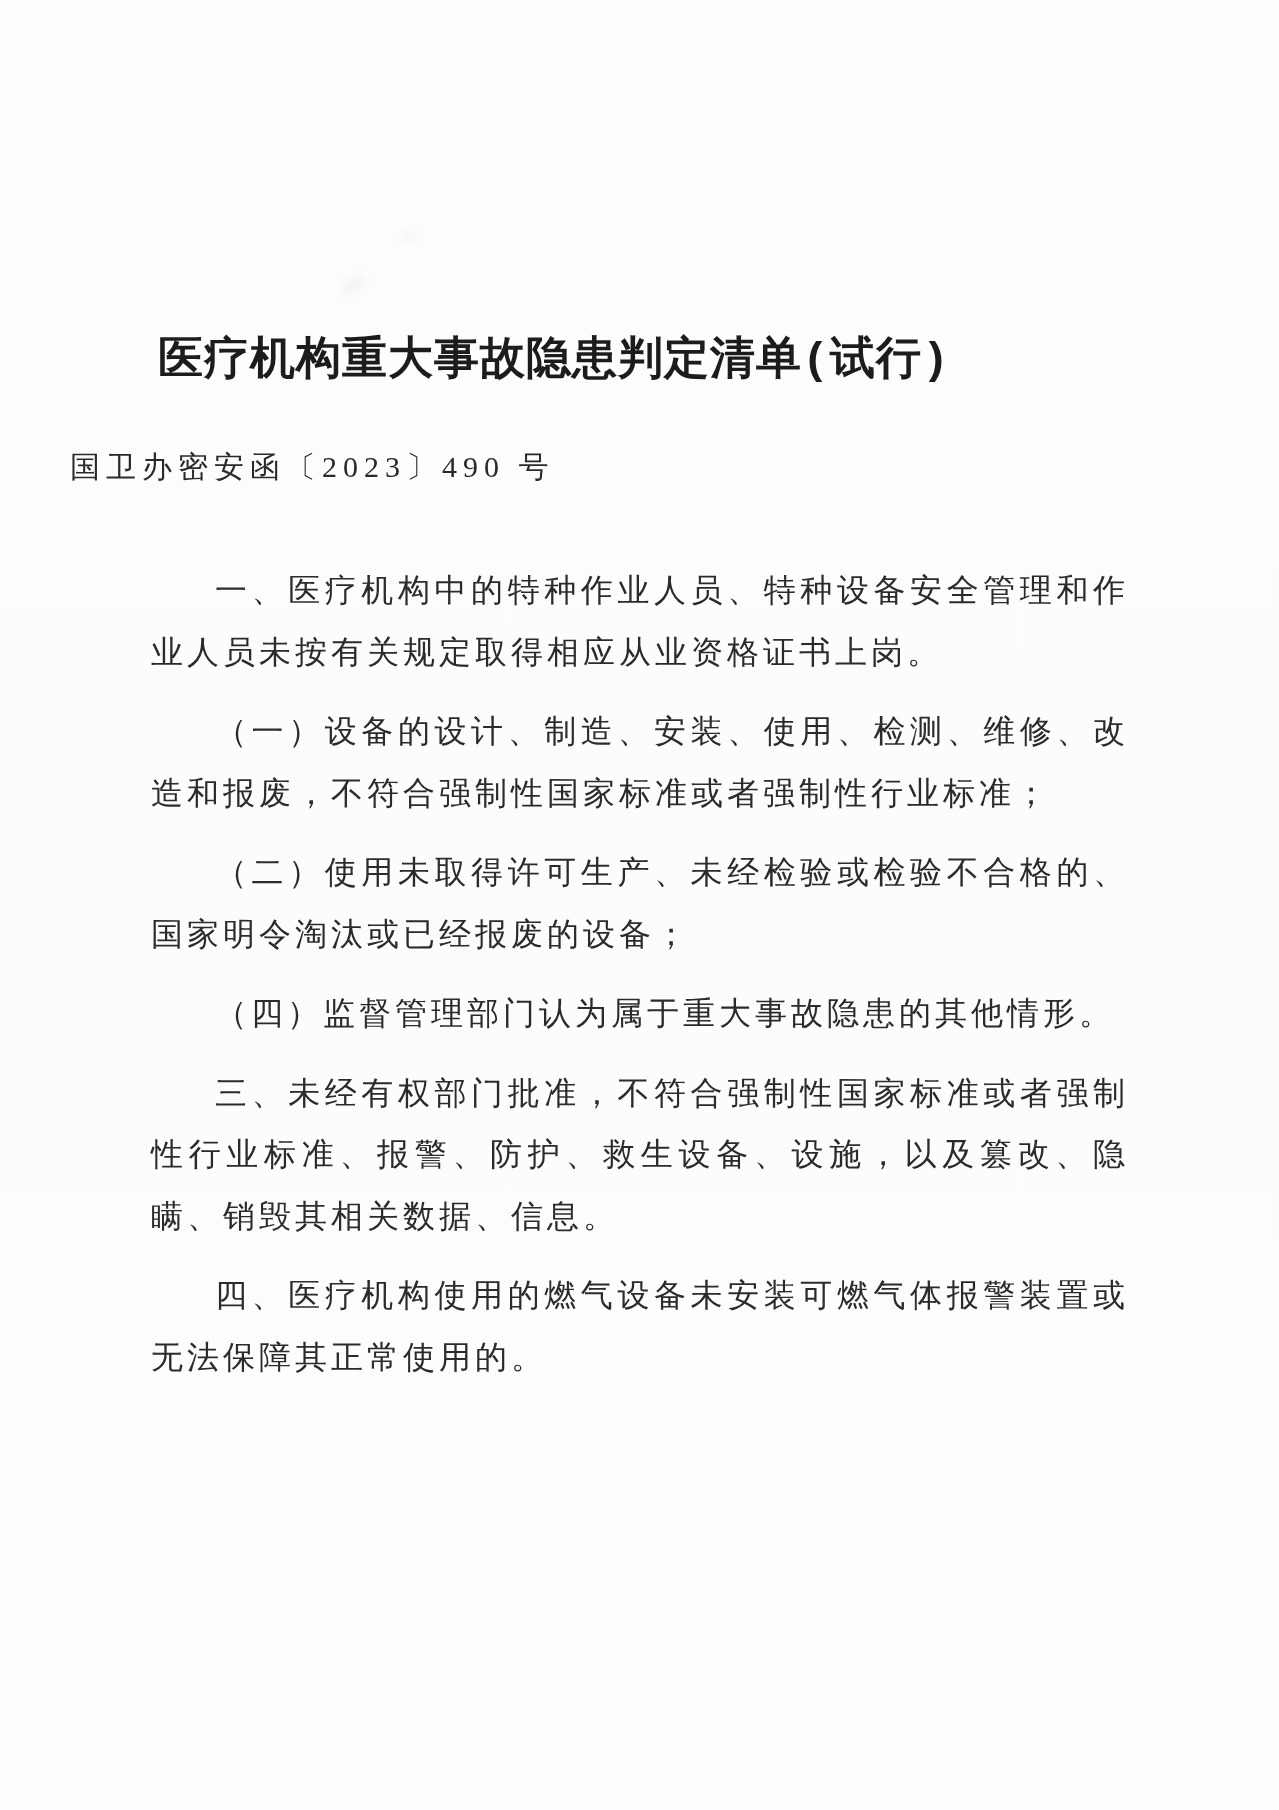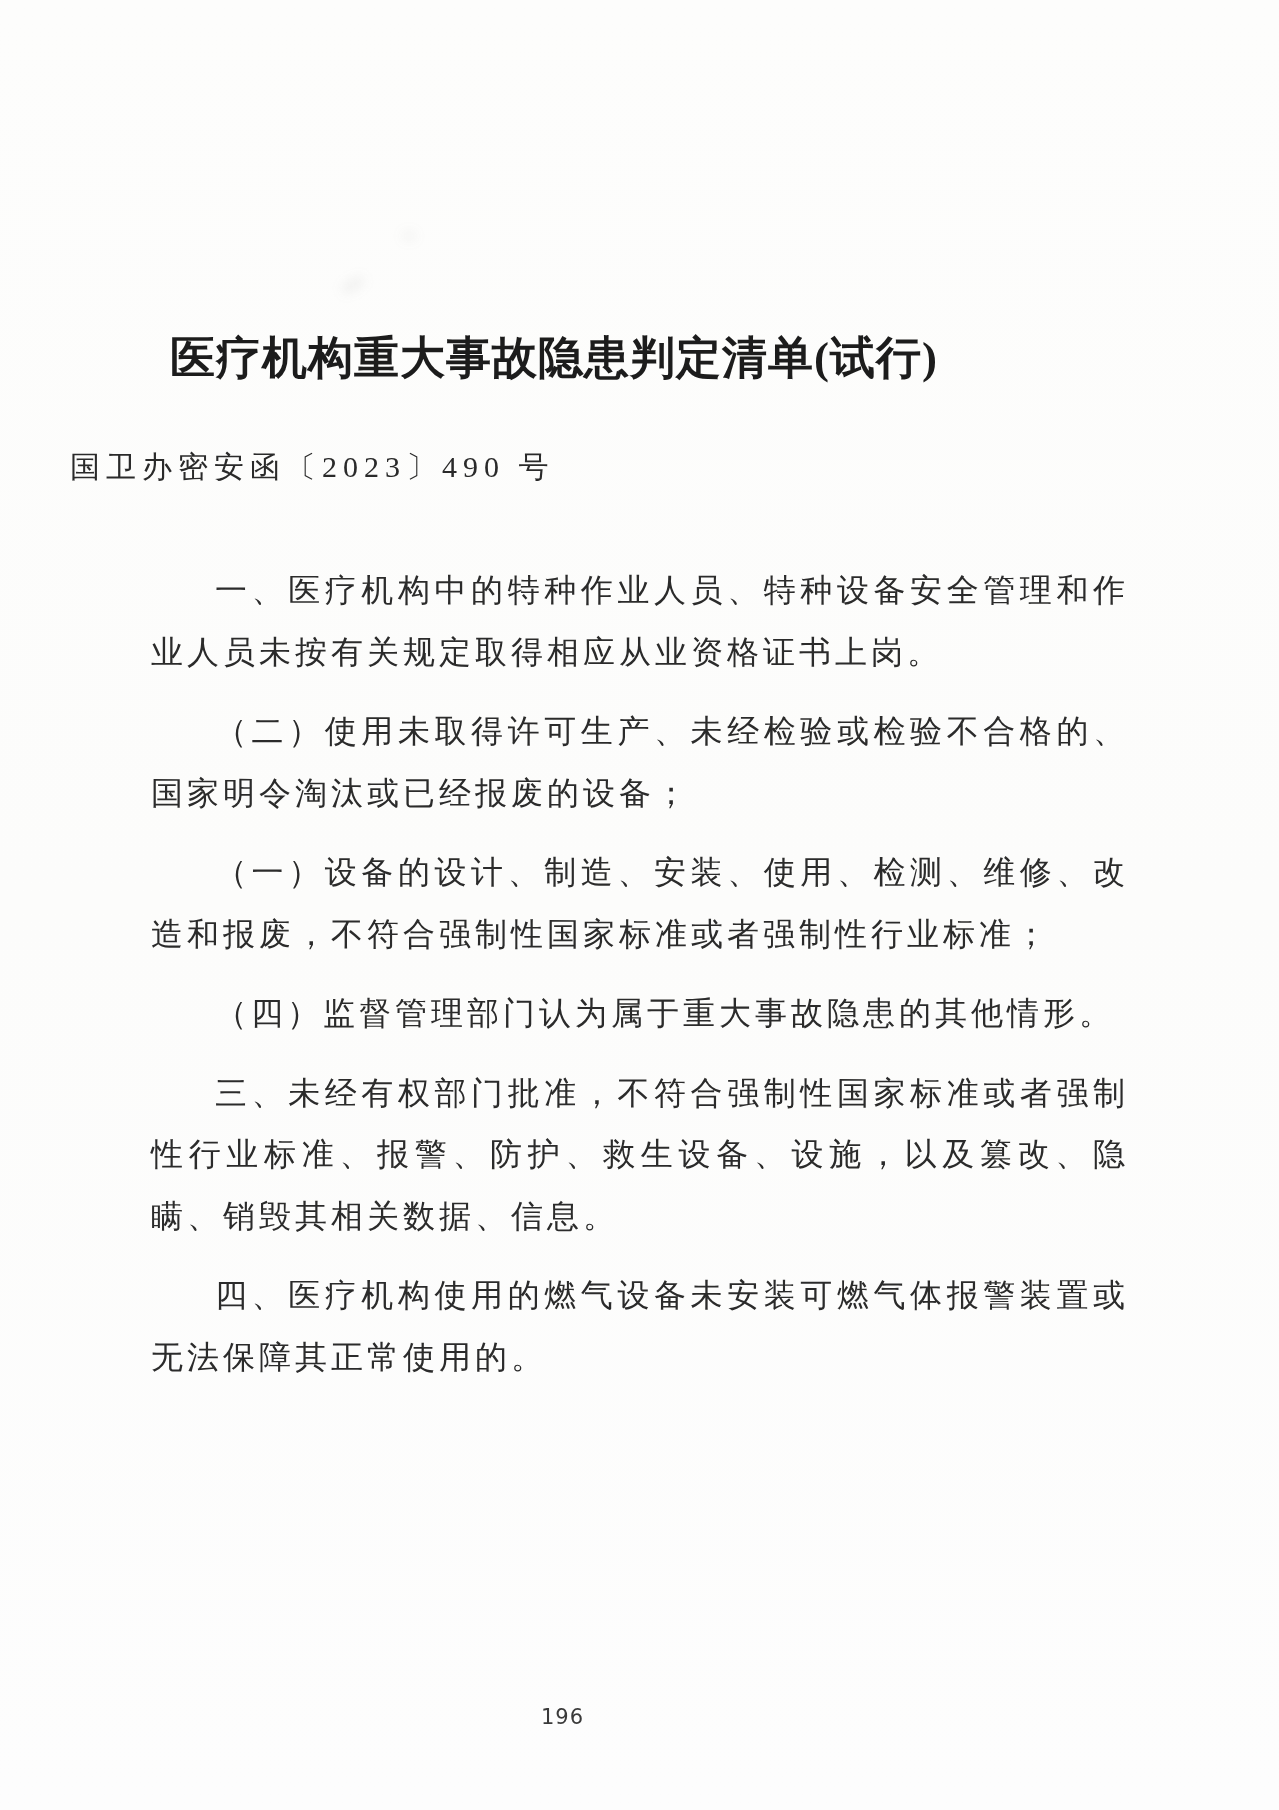--- a/index.html
+++ b/index.html
@@ -30,21 +30,21 @@
   }
   .smudge.s1 { left: 340px; top: 280px; width: 26px; height: 10px; transform: rotate(-30deg); }
   .smudge.s2 { left: 402px; top: 232px; width: 14px; height: 8px; }
 
   .doc-title {
     position: absolute;
     top: 328px;
     left: 48px;
     width: 1012px;
     text-align: center;
-    font-family: Liberation Serif, serif;
+    font-family: Liberation Mono, monospace;
     font-weight: bold;
     font-size: 45px;
     letter-spacing: 1px;
     color: #1c1c1c;
     white-space: nowrap;
   }
 
   .doc-subtitle {
     position: absolute;
     top: 447px;
@@ -93,22 +93,21 @@
 
   <div class="smudge s1"></div>
   <div class="smudge s2"></div>
 
   <h1 class="doc-title">医疗机构重大事故隐患判定清单(试行)</h1>
 
   <div class="doc-subtitle">国卫办密安函〔2023〕490 号</div>
 
   <div class="doc-body">
     <p>一、医疗机构中的特种作业人员、特种设备安全管理和作业人员未按有关规定取得相应从业资格证书上岗。</p>
+    <p>（一）设备的设计、制造、安装、使用、检测、维修、改造和报废，不符合强制性国家标准或者强制性行业标准；</p>
     <p>（二）使用未取得许可生产、未经检验或检验不合格的、国家明令淘汰或已经报废的设备；</p>
-    <p>（一）设备的设计、制造、安装、使用、检测、维修、改造和报废，不符合强制性国家标准或者强制性行业标准；</p>
     <p>（四）监督管理部门认为属于重大事故隐患的其他情形。</p>
     <p>三、未经有权部门批准，不符合强制性国家标准或者强制性行业标准、报警、防护、救生设备、设施，以及篡改、隐瞒、销毁其相关数据、信息。</p>
     <p>四、医疗机构使用的燃气设备未安装可燃气体报警装置或无法保障其正常使用的。</p>
   </div>
 
-  <div class="page-footer">196</div>
 
 </div>
 
 </body></html>

